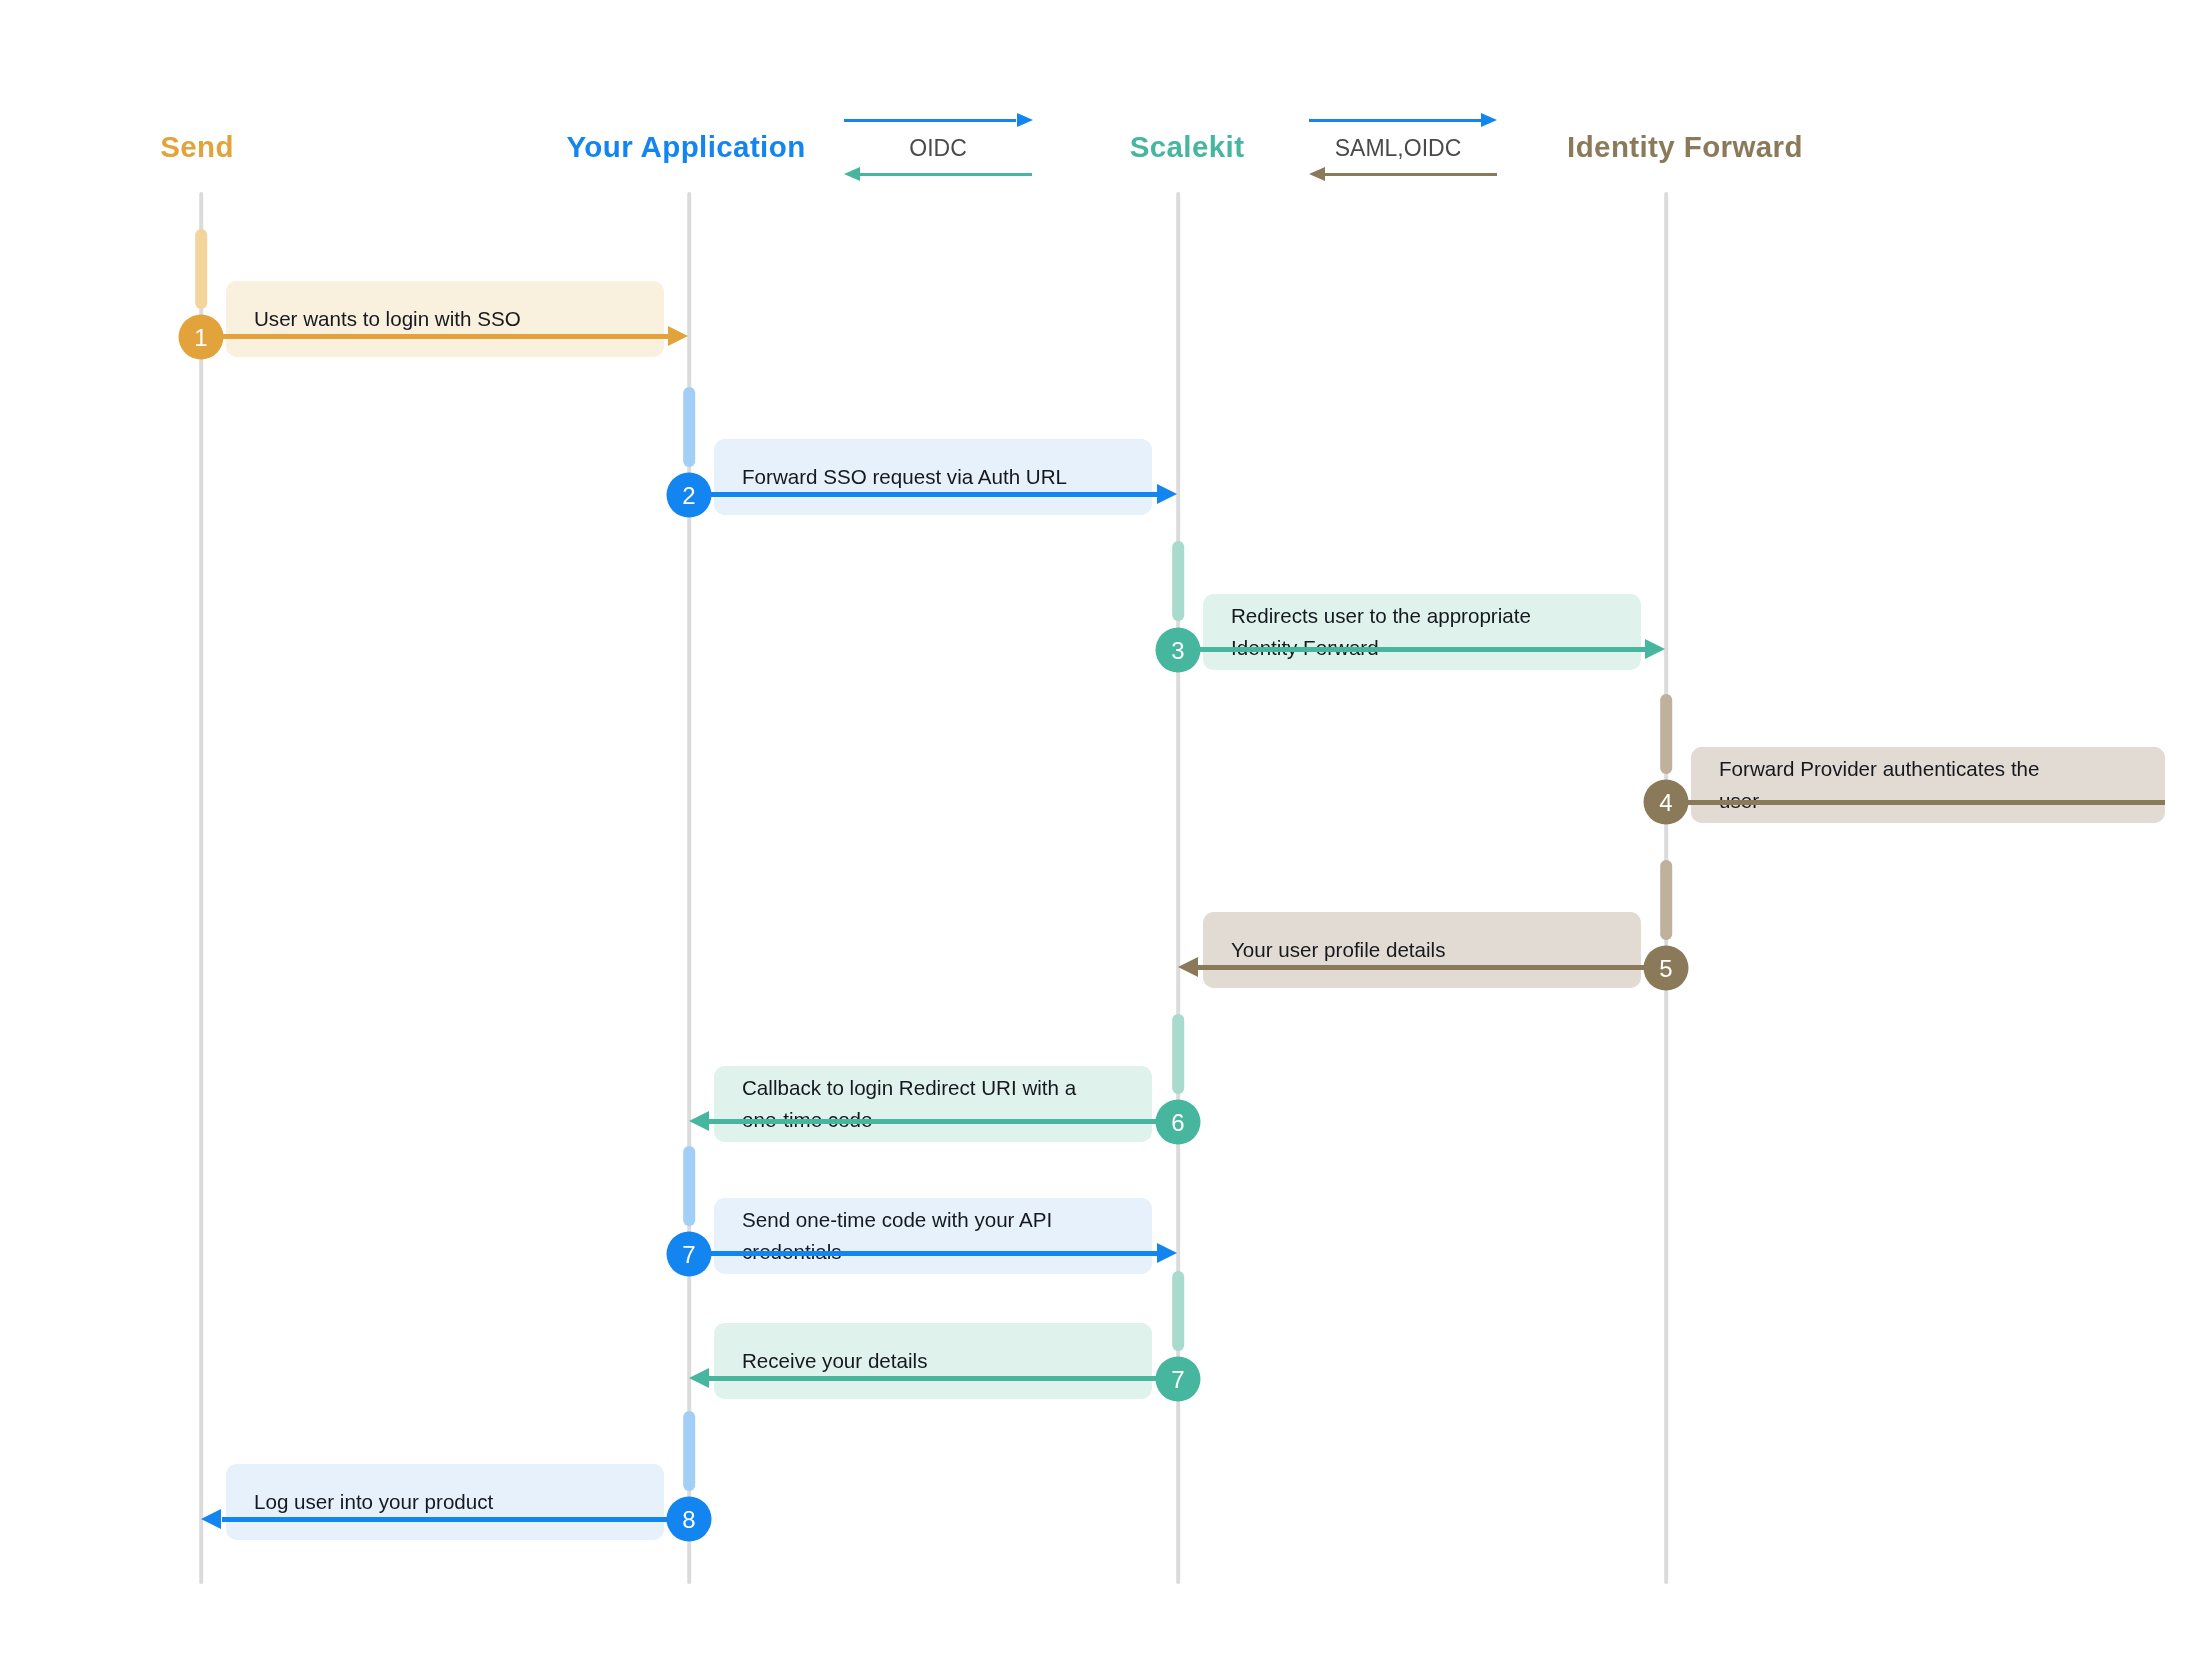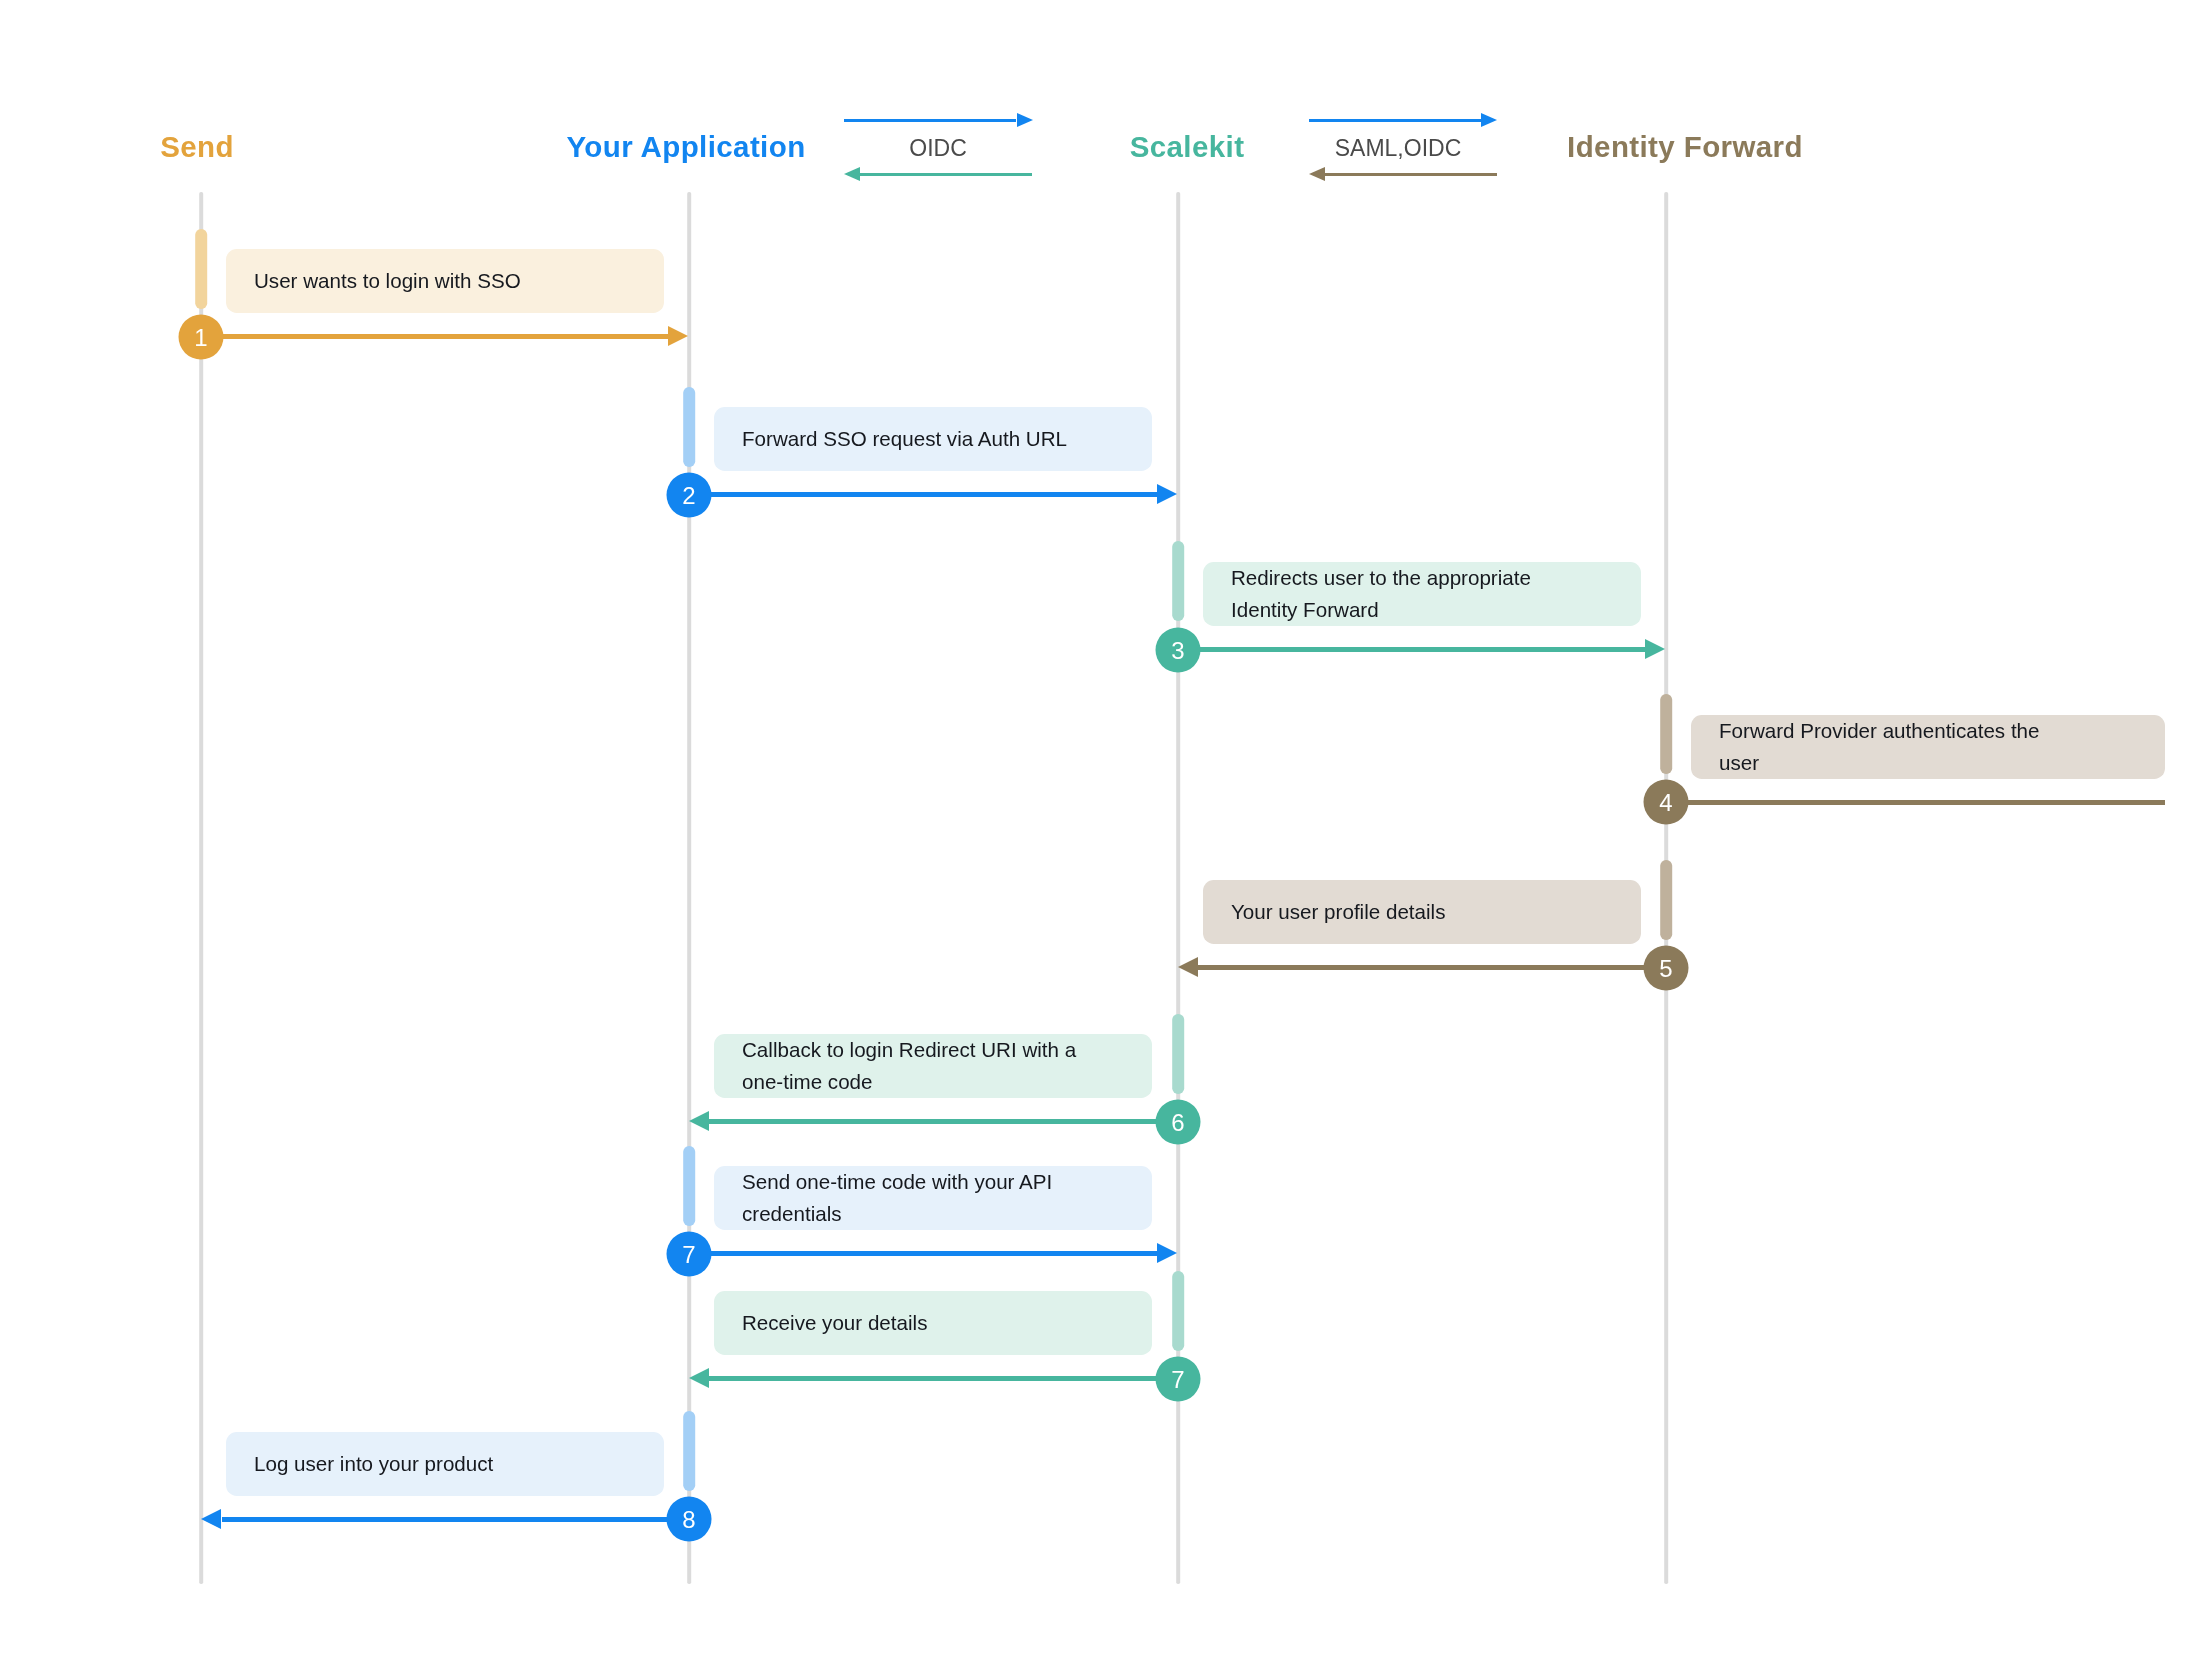--- a/index.html
+++ b/index.html
@@ -14,21 +14,21 @@
 
   .actor-label{position:absolute;top:130px;transform:translateX(-50%);font-size:29.5px;font-weight:700;letter-spacing:0.4px;white-space:nowrap;}
   .lifeline{position:absolute;top:192px;width:3.6px;height:1392px;transform:translateX(-50%);background:var(--neutral-lifeline,#DBDBDB);border-radius:1.8px;}
 
   .legend-line{position:absolute;height:3.1px;}
   .legend-head{position:absolute;width:0;height:0;border-top:7.6px solid transparent;border-bottom:7.6px solid transparent;}
   .legend-head.right{border-left:16px solid currentColor;}
   .legend-head.left{border-right:16px solid currentColor;}
   .legend-label{position:absolute;transform:translateX(-50%);font-size:23px;color:var(--neutral-protocol-label,#4A4A4A);white-space:nowrap;}
 
-  .msg-box{position:absolute;height:64px;border-radius:10.7px;background:var(--bg);display:flex;align-items:center;box-sizing:border-box;padding:0 42px 0 28px;z-index:1;}
+  .msg-box{position:absolute;height:76px;border-radius:10.7px;background:var(--bg);display:flex;align-items:center;box-sizing:border-box;padding:0 42px 0 28px;z-index:1;margin-top:32px;}
   .msg-text{font-size:20.6px;line-height:32px;color:var(--neutral-message-text,#16191F);}
   .act-bar{position:absolute;width:11.6px;height:80px;border-radius:5.8px;transform:translateX(-50%);background:var(--light);z-index:2;}
   .arrow-line{position:absolute;height:5.4px;background:var(--main);z-index:3;}
   .arrow-head{position:absolute;width:0;height:0;border-top:10.7px solid transparent;border-bottom:10.7px solid transparent;z-index:3;}
   .arrow-head.right{border-left:20.6px solid var(--main);}
   .arrow-head.left{border-right:20.6px solid var(--main);}
   .num-circle{position:absolute;width:45px;height:45px;border-radius:50%;transform:translate(-50%,-50%);background:var(--main);color:#fff;font-size:24px;display:flex;align-items:center;justify-content:center;z-index:4;}
 </style>
 </head>
 <body>

